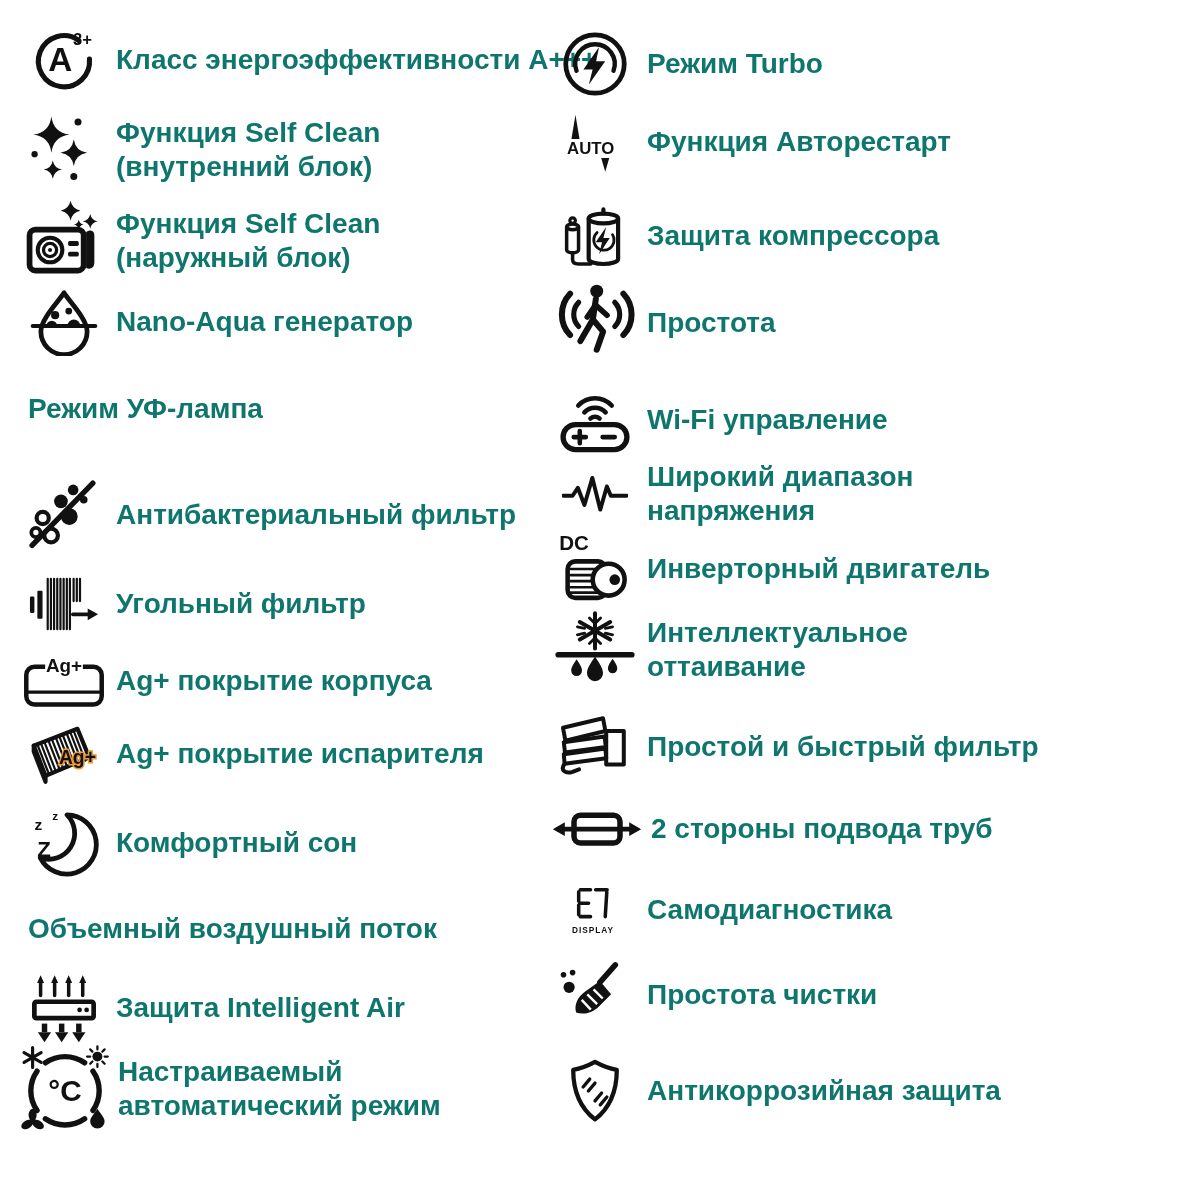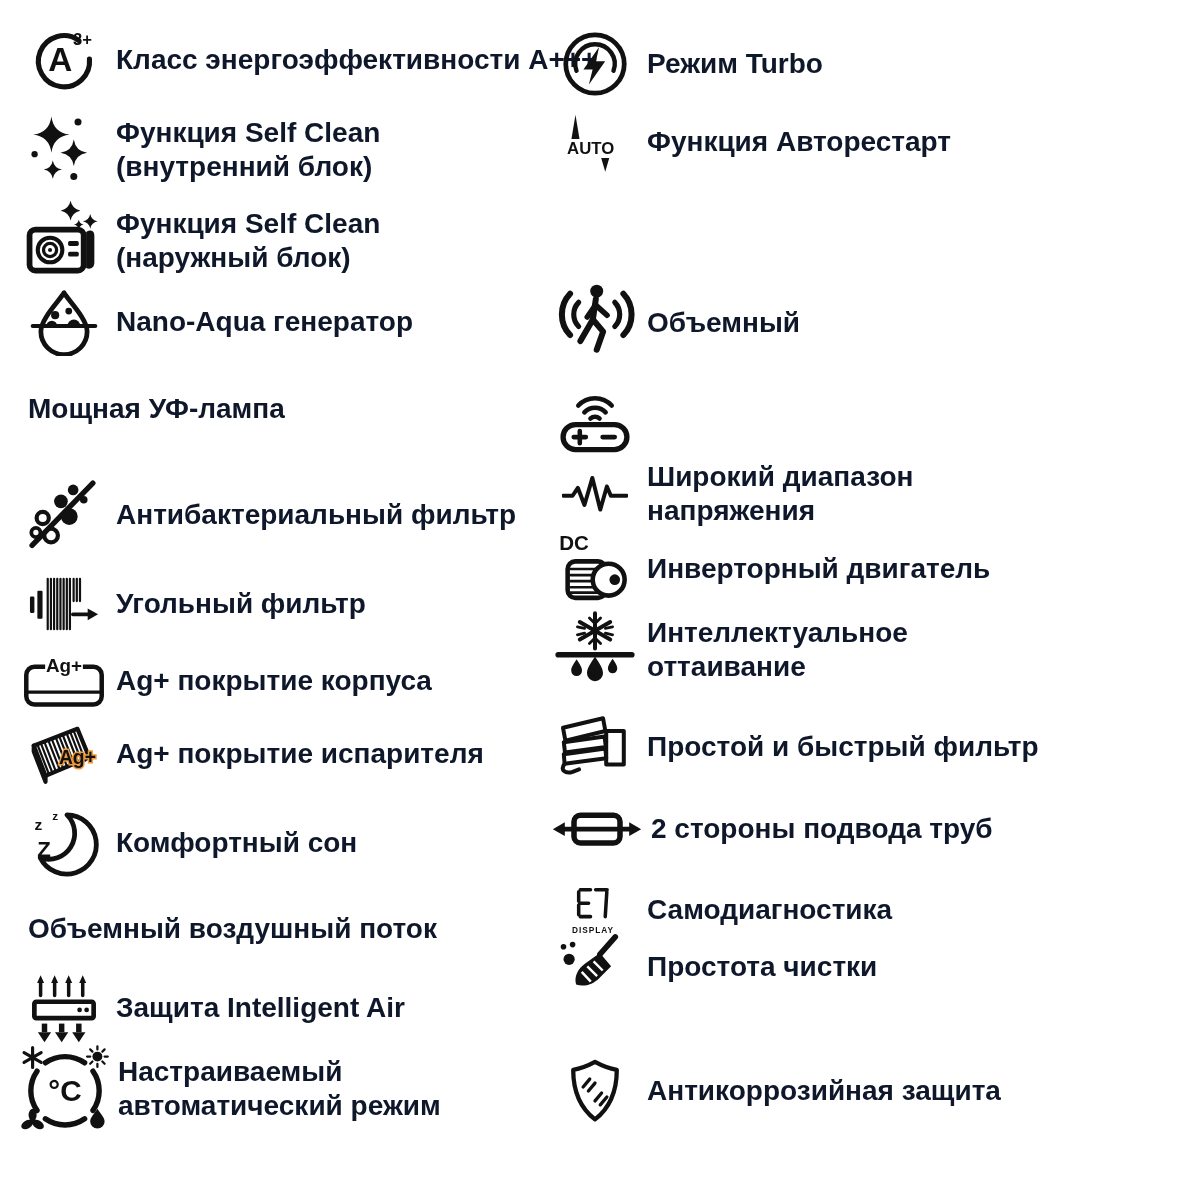--- a/index.html
+++ b/index.html
@@ -2,21 +2,21 @@
 <html><head>
 <meta charset="utf-8">
 <style>
   html,body{margin:0;padding:0;background:#fff;}
   #page{position:relative;width:1200px;height:1200px;background:#fff;overflow:hidden;
         font-family:"Liberation Sans",sans-serif;}
   .row{position:absolute;display:flex;align-items:center;}
   .row.left{left:20px;width:533px;}
   .row.right{left:551px;width:640px;}
   .icn{flex:0 0 88px;display:flex;justify-content:center;align-items:center;}
-  .label{margin-left:8px;font-weight:700;font-size:28px;line-height:34px;color:#0f172a;
+  .label{margin-left:8px;font-weight:700;font-size:28px;line-height:34px;color:#0f766e;
          white-space:pre;letter-spacing:0;}
   svg{display:block;}
   svg .s{fill:none;stroke:#111;stroke-linecap:round;stroke-linejoin:round;}
   svg .f{fill:#111;stroke:none;}
   svg .sf{fill:#fff;stroke:#111;stroke-linejoin:round;}
   svg text{font-family:"Liberation Sans",sans-serif;font-weight:700;fill:#111;}
   svg .ag-accent{stroke:#EE9A3B;stroke-width:3.5px;paint-order:stroke;fill:#111;}
 </style>
 </head>
 <body>
@@ -76,21 +76,21 @@
         <path class="f" d="M24 56 A8 8 0 0 1 40 56 Z"></path>
         <path class="f" d="M55 56 A9.5 9.5 0 0 1 74 56 Z"></path>
         <circle class="f" cx="37" cy="40" r="6"></circle>
           <circle class="f" cx="57" cy="34" r="5"></circle>
       </svg>
     </div>
     <div class="label">Nano-Aqua генератор</div>
   </div>
 
   <div class="row left" style="top:368px;height:82px">
-    <div class="label">Мощная УФ-лампа</div>
+    <div class="label">Режим УФ-лампа</div>
   </div>
 
   <div class="row left" style="top:564px;height:80px">
     <div class="icn">
       <svg width="74" viewBox="0 0 100 100">
         <rect class="f" x="4" y="40" width="6" height="22" rx="1.5"></rect>
         <rect class="f" x="14" y="32" width="7" height="38" rx="1.5"></rect>
         <path class="s" stroke-width="3" stroke-linecap="butt" d="M28 16V84M32.3 16V84M36.6 16V84M40.9 16V84M45.2 16V84M49.5 16V84M53.8 16V84M58 16V84"></path>
         <path class="s" stroke-width="3" stroke-linecap="butt" d="M63 16V46M67.3 16V46M71.6 16V46"></path>
         <path class="s" stroke-width="5" d="M62 64 L84 64"></path>
@@ -216,47 +216,64 @@
     <div class="icn">
       <svg width="62" viewBox="0 0 100 100">
         <path class="f" d="M12 45 L18.5 6 L25 45 Z"></path>
         <text x="5" y="70" font-size="27">AUTO</text>
         <path class="f" d="M60 76 L66.5 98 L73 76 Z"></path>
       </svg>
     </div>
     <div class="label">Функция Авторестарт</div>
   </div>
 
+  <div class="row right" style="top:194px;height:84px">
+    <div class="icn">
+      <svg width="70" viewBox="0 0 100 100">
+        <ellipse class="s" cx="62" cy="25" rx="21" ry="7" stroke-width="6"></ellipse>
+        <path class="s" stroke-width="6" d="M41 25 L41 83 A21 7 0 0 0 83 83 L83 25"></path>
+        <path class="s" stroke-width="6" d="M62 12 L62 18"></path>
+        <ellipse class="s" cx="18" cy="37" rx="8.5" ry="4" stroke-width="5"></ellipse>
+        <path class="s" stroke-width="5" d="M9.5 37 L9.5 70 A8.5 4 0 0 0 26.5 70 L26.5 37"></path>
+        <circle class="s" cx="18" cy="28" r="4" stroke-width="4.5"></circle>
+        <path class="s" stroke-width="5" d="M18 74 L18 84 Q18 90 26 90 L44 90"></path>
+        <path class="s" stroke-width="4" d="M53 45 A14.5 14.5 0 1 0 75 48"></path>
+        <path class="f" d="M66 37 L51 59 L60 59 L56 76 L71 53 L62 53 Z"></path>
+      </svg>
+    </div>
+    <div class="label">Защита компрессора</div>
+  </div>
 
   <div class="row right" style="top:282px;height:82px">
     <div class="icn">
       <svg width="86" viewBox="0 0 100 100">
         <circle class="f" cx="52" cy="13" r="7.5"></circle>
         <path class="s" stroke-width="7" d="M51 22 L47.5 46"></path>
         <path class="s" stroke-width="6.5" d="M50.5 29 L64 41 M50 30 L41 43"></path>
         <path class="s" stroke-width="7" d="M47.5 46 L33 71 M47.5 46 L59.5 60 L52 81"></path>
         <path class="s" stroke-width="7" d="M21 16 A35 35 0 0 0 21 64"></path>
         <path class="s" stroke-width="6" d="M31 26 A20 20 0 0 0 31 54"></path>
         <path class="s" stroke-width="7" d="M83 16 A35 35 0 0 1 83 64"></path>
         <path class="s" stroke-width="6" d="M73 26 A20 20 0 0 1 73 54"></path>
       </svg>
     </div>
-    <div class="label">Объемный</div>
+    <div class="label">Простота</div>
   </div>
 
   <div class="row right" style="top:378px;height:84px">
     <div class="icn">
       <svg width="76" viewBox="0 0 100 100">
         <path class="s" stroke-width="6" d="M28 31 A30 30 0 0 1 72 31"></path>
         <path class="s" stroke-width="6" d="M36 40 A19 19 0 0 1 64 40"></path>
         <path class="s" stroke-width="6" d="M44 48 A9.5 9.5 0 0 1 56 48"></path>
         <rect class="s" x="8" y="56" width="84" height="33" rx="16.5" stroke-width="7"></rect>
         <path class="s" stroke-width="6" d="M22 72.5 L38 72.5 M30 64.5 L30 80.5 M60 72.5 L76 72.5"></path>
       </svg>
     </div>
+    <div class="label">Wi-Fi управление</div>
   </div>
 
   <div class="row right" style="top:452px;height:84px">
     <div class="icn">
       <svg width="66" viewBox="0 0 100 72">
         <path class="s" stroke-width="6" d="M2 39 L16 39 L24 27 L34 53 L46 12 L58 60 L68 25 L74 39 L98 39"></path>
       </svg>
     </div>
     <div class="label">Широкий диапазон
 напряжения</div>
@@ -320,21 +337,21 @@
     <div class="icn">
       <svg width="64" viewBox="0 0 100 82" aria-label="E7">
         <path class="s" stroke-linecap="butt" stroke-width="5.5" d="M27 9 L43 9 M26 30 L40 30 M27 51 L43 51 M24.5 12 L24.5 27 M24.5 33 L24.5 48"></path>
         <path class="s" stroke-linecap="butt" stroke-width="5.5" d="M51 9 L69 9 M68.5 12 L66 51"></path>
         <text x="47" y="76" font-size="13" text-anchor="middle" letter-spacing="1.5">DISPLAY</text>
       </svg>
     </div>
     <div class="label">Самодиагностика</div>
   </div>
 
-  <div class="row right" style="top:926px;height:82px">
+  <div class="row right" style="top:954px;height:82px">
     <div class="icn">
       <svg width="70" viewBox="0 0 100 100">
         <path class="s" stroke-width="8" d="M79 7 L57 32"></path>
         <path class="f" d="M57 30 L36 45 C25 53 20 64 23 75 C34 79 47 75 56 66 L73 49 Z"></path>
         <path d="M31 57 L44 71 M39 49 L53 63 M48 42 L61 55" stroke="#fff" stroke-width="3.5" fill="none"></path>
         <circle class="f" cx="13" cy="39" r="8"></circle>
           <circle class="f" cx="5" cy="21" r="4"></circle>
           <circle class="f" cx="18" cy="18" r="4"></circle>
       </svg>
     </div>

